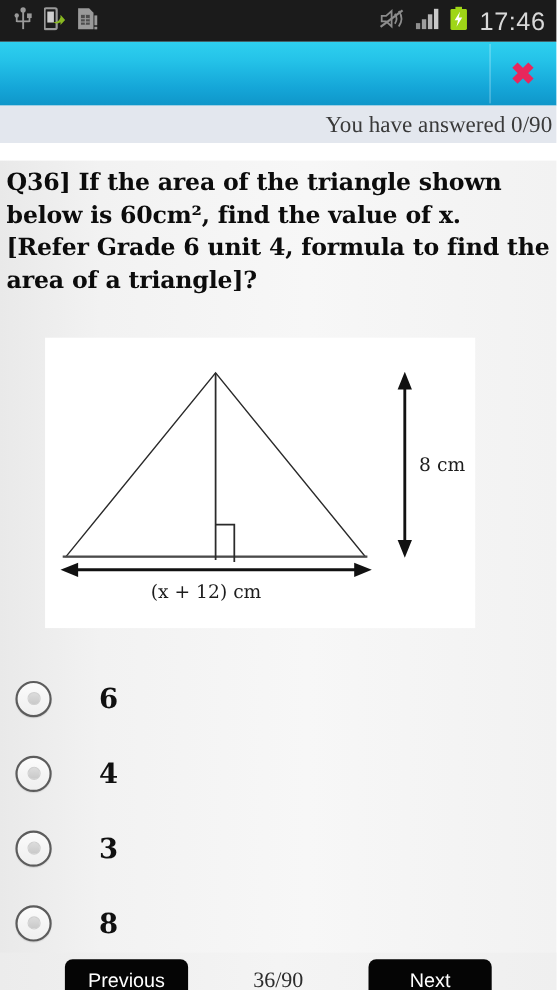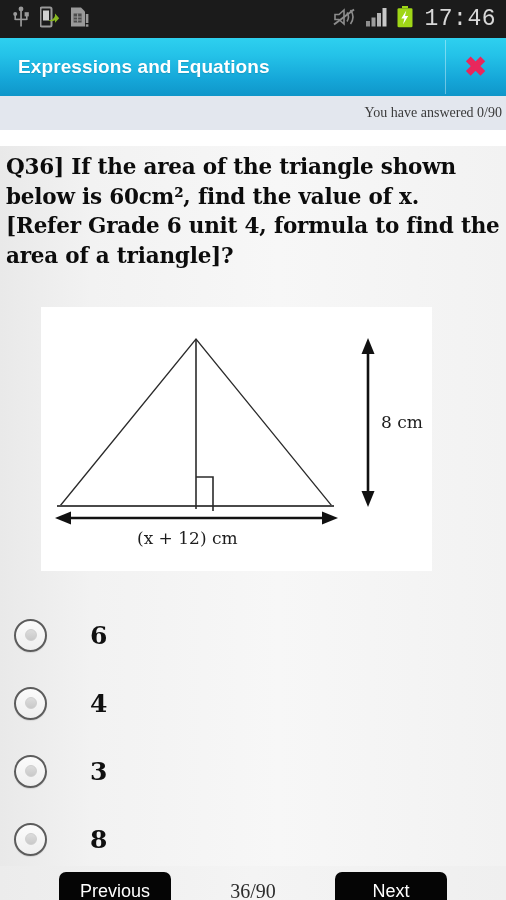--- a/index.html
+++ b/index.html
@@ -27,21 +27,21 @@
     align-items: center;
     padding: 0 10px 0 12px;
   }
   #status-left { display: flex; align-items: center; gap: 10px; }
   #status-right { margin-left: auto; display: flex; align-items: center; gap: 9px; }
   .sysicon { display: block; }
   #clock {
     color: #d8d8d8;
     font-size: 23px;
     letter-spacing: 0.5px;
-    font-family: Liberation Mono, monospace;
+    font-family: Liberation Sans, sans-serif;
     margin-left: 2px;
   }
 
   
   #app-header {
     position: absolute;
     top: 38px; left: 0;
     width: 506px;
     height: 58px;
     background: linear-gradient(to bottom, #2ed0ef 0%, #24c2e8 30%, #15a6d8 72%, #0f96c9 100%);
@@ -85,21 +85,21 @@
     width: 506px;
     height: 34px;
     background: #e3e7ee;
     display: flex;
     align-items: center;
     justify-content: flex-end;
     padding-right: 4px;
   }
   #answered-text {
     font-family: "Liberation Serif", serif;
-    font-size: 14px;
+    font-size: 21px;
     color: #3a3a3a;
     text-align: right;
   }
 
   
   #content {
     position: absolute;
     top: 146px; left: 0;
     width: 506px;
     height: 770px;
@@ -253,21 +253,20 @@
         <rect x="5" y="0" width="6" height="2.2" fill="#9fd617"></rect>
         <rect x="0.5" y="2.2" width="15" height="19" rx="1.3" fill="#9fd617"></rect>
         <path d="M9.3 4.4 l-5 8 h3.1 l-1.4 6 l5.2 -8.4 h-3.2 z" fill="#ffffff"></path>
       </svg>
     </span>
     <span id="clock">17:46</span>
   </div>
 </div>
 
 <div id="app-header">
-  <span id="app-title">Expressions and Equations</span>
   <span id="header-divider"></span>
   <div id="close-button">
     <span id="close-icon">✖</span>
   </div>
 </div>
 
 <div id="answered-strip">
   <span id="answered-text">You have answered 0/90</span>
 </div>
 

